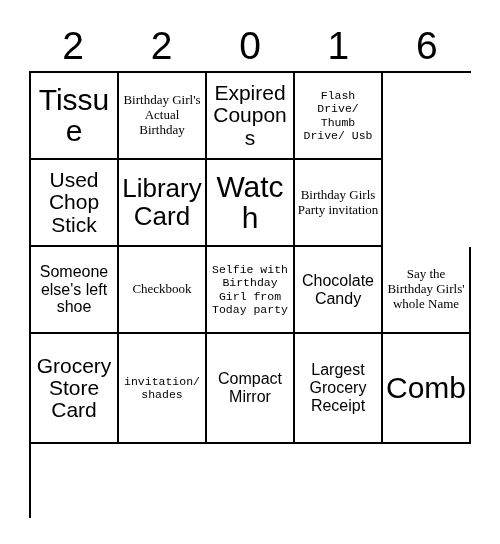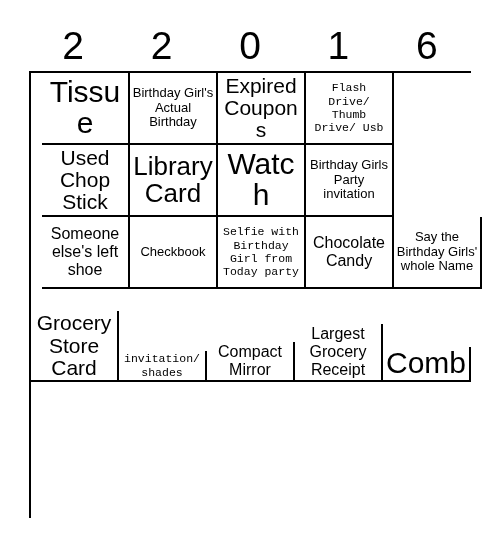--- a/index.html
+++ b/index.html
@@ -51,23 +51,23 @@
     display: flex;
     flex-direction: column;
   }
   .grid-row {
     display: flex;
     width: 100%;
     flex: 0 0 auto;
   }
   .grid-row.r1,
   .grid-row.r2,
-  .grid-row.r3 { height: 72px; margin-left: 11px; }
+  .grid-row.r3 { height: 87px; }
   .grid-row.r4,
-  .grid-row.r5 { height: 93px; align-items: flex-end; }
+  .grid-row.r5 { height: 110px; }
 
   .cell {
     width: 88px;
     box-sizing: border-box;
     border-right: 2px solid #000;
     border-bottom: 2px solid #000;
     display: flex;
     align-items: center;
     justify-content: center;
     text-align: center;
@@ -80,21 +80,21 @@
     line-height: 1.04;
     word-wrap: break-word;
     overflow-wrap: break-word;
   }
 
   
   .fs-xl  span { font-size: 30px; line-height: 1.02; }
   .fs-lg  span { font-size: 26px; line-height: 1.04; }
   .fs-md  span { font-size: 21px; line-height: 1.06; }
   .fs-sm  span { font-size: 16px; line-height: 1.12; }
-  .fs-xs  span { font-size: 13px; line-height: 1.14; }
+  .fs-xs  span { font-size: 13px; line-height: 1.14; font-family: Liberation Serif, serif; }
   .fs-xxs span { font-size: 11.5px; line-height: 1.16; font-family: Liberation Mono, monospace; }
 </style>
 </head>
 <body>
 
 <div class="card">
 
   <div class="header-row">
     <div class="header-cell">
         <span>2</span>

